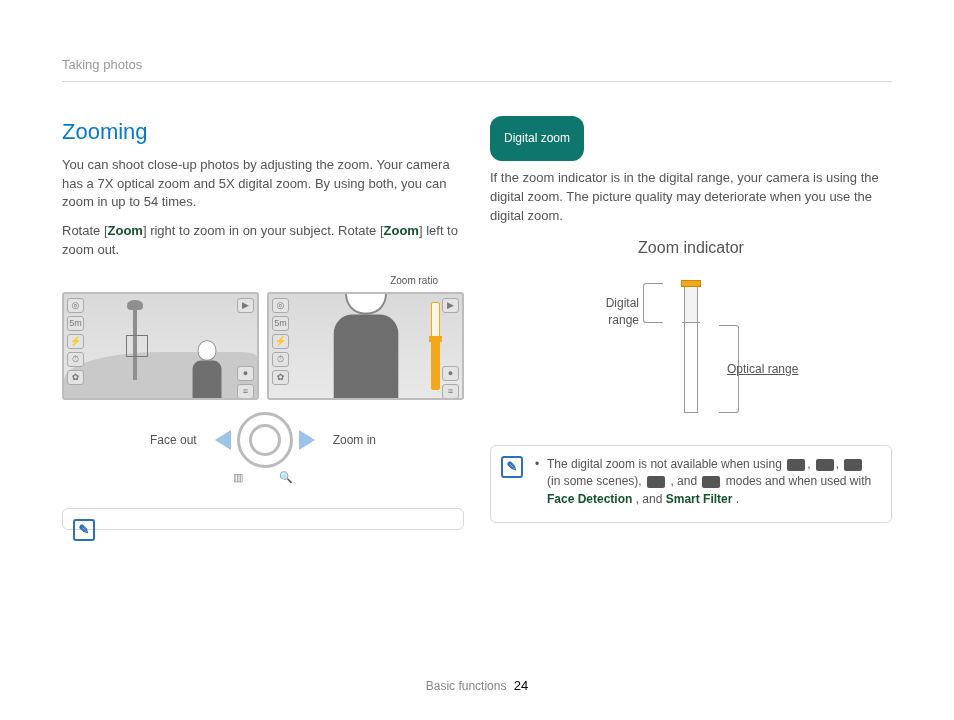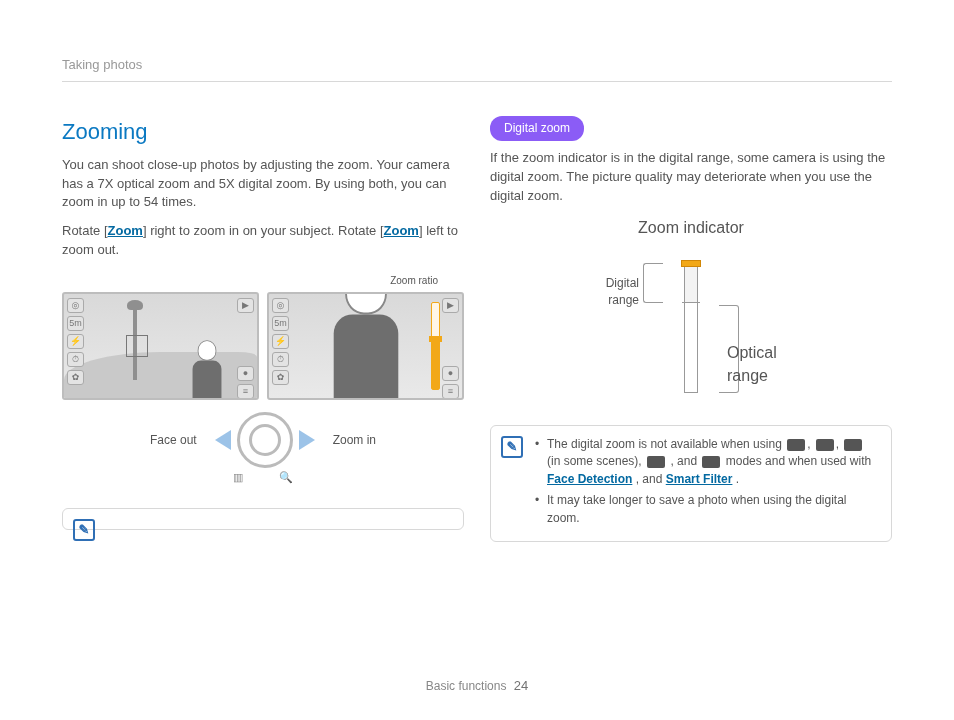--- a/index.html
+++ b/index.html
@@ -27,21 +27,21 @@
     margin-top: 34px;
   }
   .col { flex: 1; min-width: 0; }
   h2.title {
     color: #0b79c2;
     font-weight: 400;
     font-size: 22px;
     margin-bottom: 8px;
   }
   .body-text { color: #555; margin-bottom: 10px; }
-  .bold { font-weight: 700; color:#0369a1;text-decoration:underline; }
+  .bold { font-weight: 700; color:#14532d; }
   .label-small { font-size: 12px; color:#555; }
 
   
   .zoom-ratio-label { text-align: right; margin: 14px 26px 4px 0; font-size:10px; }
 
   
   .screens { display:flex; gap:8px; }
   .screen {
     flex:1;
     height:108px;
@@ -112,53 +112,53 @@
     position:absolute; left:10px; top:10px;
     width:22px; height:22px; border:2px solid #2f6fb5; border-radius:3px;
     color:#2f6fb5; font-weight:bold; font-size:13px; line-height:18px; text-align:center;
   }
   .note-box ul{ list-style:none; }
   .note-box li{ position:relative; padding-left:12px; margin-bottom:4px;}
   .note-box li:before{ content:"•"; position:absolute; left:0; top:0; color:#555;}
 
   
   .pill{
-    display:inline-block; background:#8b5cf6; color:#fff;
-    padding:4px 14px; border-radius:12px; font-size:12px;
+    display:inline-block; background:#0f766e; color:#fff;
+    padding:14px 14px; border-radius:12px; font-size:12px;
     margin-bottom:8px;
   }
   .zi-label{ text-align:center; font-size:16px; margin-top:6px; margin-bottom:4px;}
   .indicator-diagram{
     position:relative; height:160px; margin:0 auto; width:220px;
   }
   .bar{
     position:absolute; left:50%; transform:translateX(-50%);
     top:20px; width:14px; height:130px; border:1.5px solid #999; background:#fff;
   }
   .bar .digital{ position:absolute; left:0; right:0; top:0; height:30%; background:#f3f3f3;}
   .bar .divider{ position:absolute; left:-3px; right:-3px; top:30%; height:0; border-top:1.5px solid #999;}
   .bar .knob2{ position:absolute; left:-4px; right:-4px; top:-4px; height:7px; background:#f2a818; border:1px solid #d18707;}
   .brace{
     position:absolute; width:20px; border:1.5px solid #999; border-right:none;
   }
   .brace.top{ left:62px; top:20px; height:40px; border-top-left-radius:3px; border-bottom-left-radius:3px;}
   .brace.bottom{ right:62px; top:62px; height:88px; border-left:none; border-right:1.5px solid #999; border-top-right-radius:3px; border-bottom-right-radius:3px;}
   .range-label-left{ position:absolute; left:0; top:32px; font-size:12px; text-align:right; width:58px;}
-  .range-label-right{ position:absolute; right:0; top:98px; font-size:16px; width:74px;}
+  .range-label-right{ position:absolute; right:0; top:98px; font-size:12px; width:74px;text-decoration:underline;}
 
   .mode-icon{
     display:inline-block; width:18px; height:12px; background:#555; border-radius:2px;
     vertical-align:middle; margin:0 2px;
   }
 
   .footer{
     position:absolute; bottom:24px; left:0; right:0;
     text-align:center; font-size:12px; color:#888;
   }
-  .footer .pn{ color:#737373; font-size:13px; margin-left:4px;}
+  .footer .pn{ color:#000000; font-size:13px; margin-left:4px;}
 </style>
 </head>
 <body>
 
 <div class="breadcrumb">Taking photos</div>
 
 <div class="two-col">
 
   <div class="col">
     <h2 class="title">Zooming</h2>
@@ -232,21 +232,21 @@
       <span>🔍</span>
     </div>
 
     <div class="note-box">
       <div class="note-icon">✎</div>
     </div>
   </div>
 
   <div class="col">
     <div class="pill">Digital zoom</div>
-    <p class="body-text">If the zoom indicator is in the digital range, some camera is using the digital zoom. The picture quality may deteriorate when you use the digital zoom.</p>
+    <p class="body-text">If the zoom indicator is in the digital range, your camera is using the digital zoom. The picture quality may deteriorate when you use the digital zoom.</p>
 
     <div class="zi-label">Zoom indicator</div>
     <div class="indicator-diagram">
       <div class="bar">
         <div class="digital"></div>
           <div class="divider"></div>
           <div class="knob2"></div>
       </div>
       <div class="brace top"></div>
       <div class="brace bottom"></div>
@@ -265,21 +265,20 @@
           <span> (in some scenes), </span>
           <span class="mode-icon"></span>
           <span>, and </span>
           <span class="mode-icon"></span>
           <span> modes and when used with </span>
           <span class="bold">Face Detection</span>
           <span>, and </span>
           <span class="bold">Smart Filter</span>
           <span>.</span>
         </li>
-        <li>It may take longer to save a photo when using the digital zoom.</li>
       </ul>
     </div>
   </div>
 </div>
 
 <div class="footer">
   <span>Basic functions</span>
   <span class="pn">24</span>
 </div>
 

